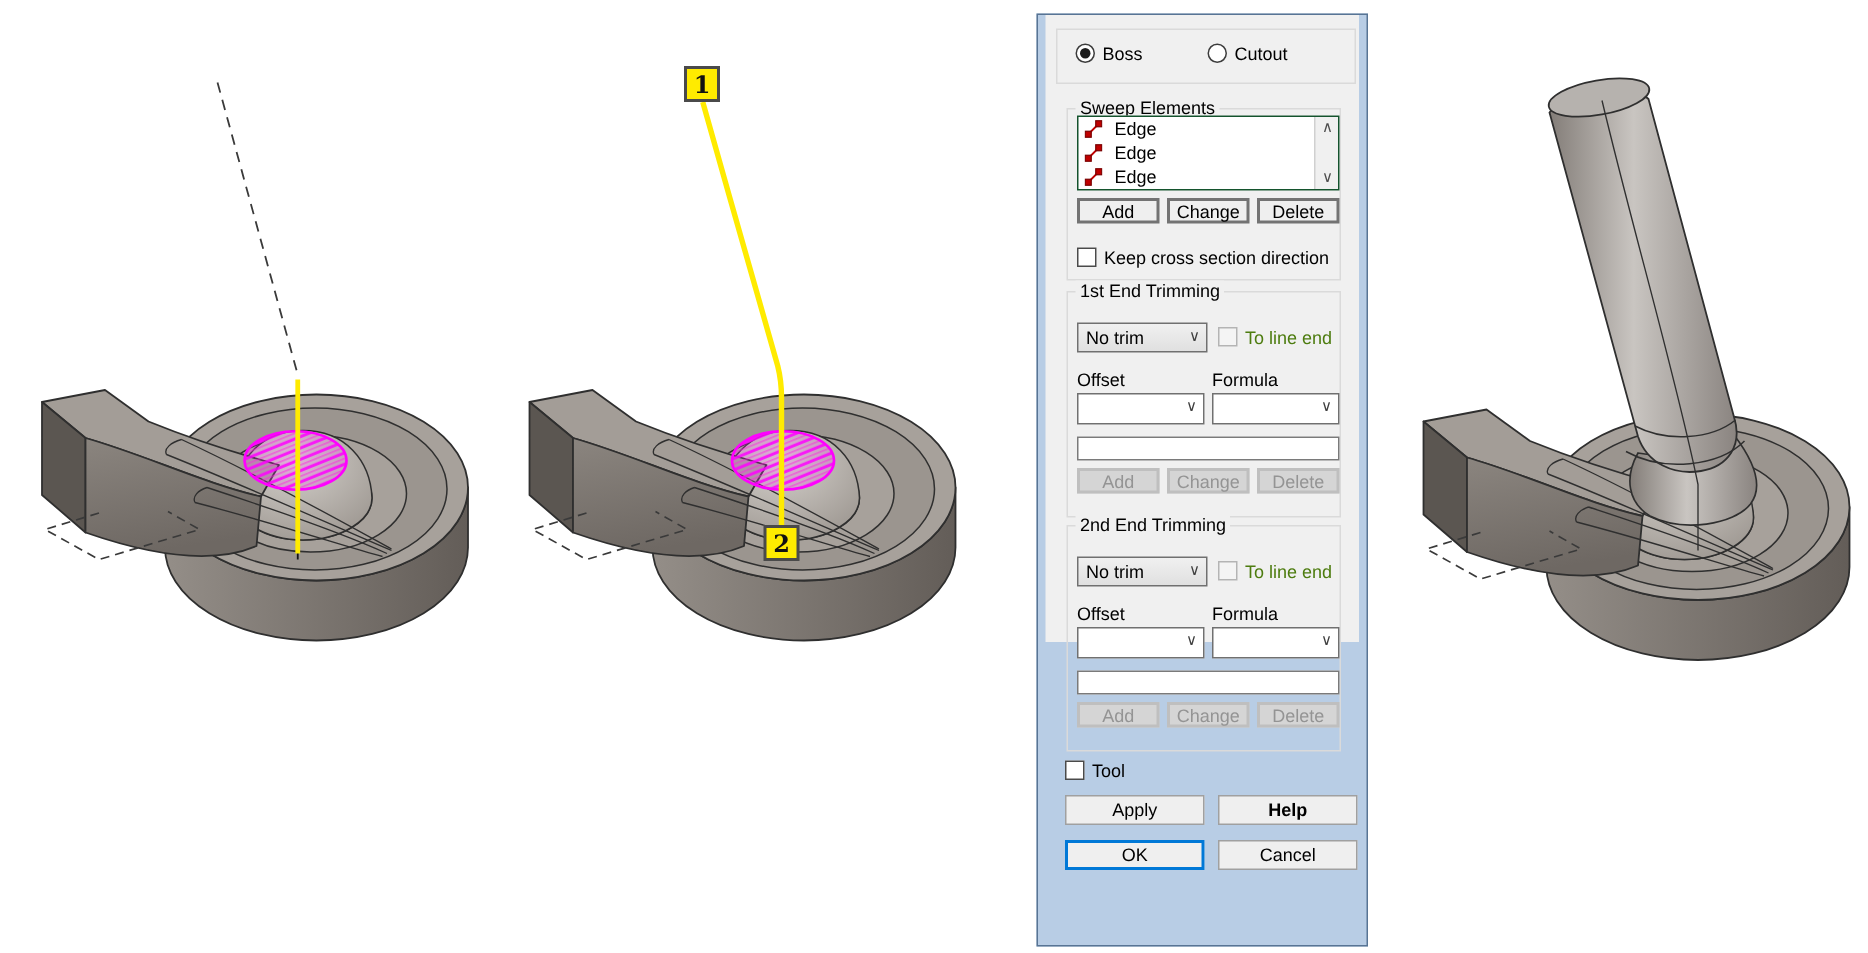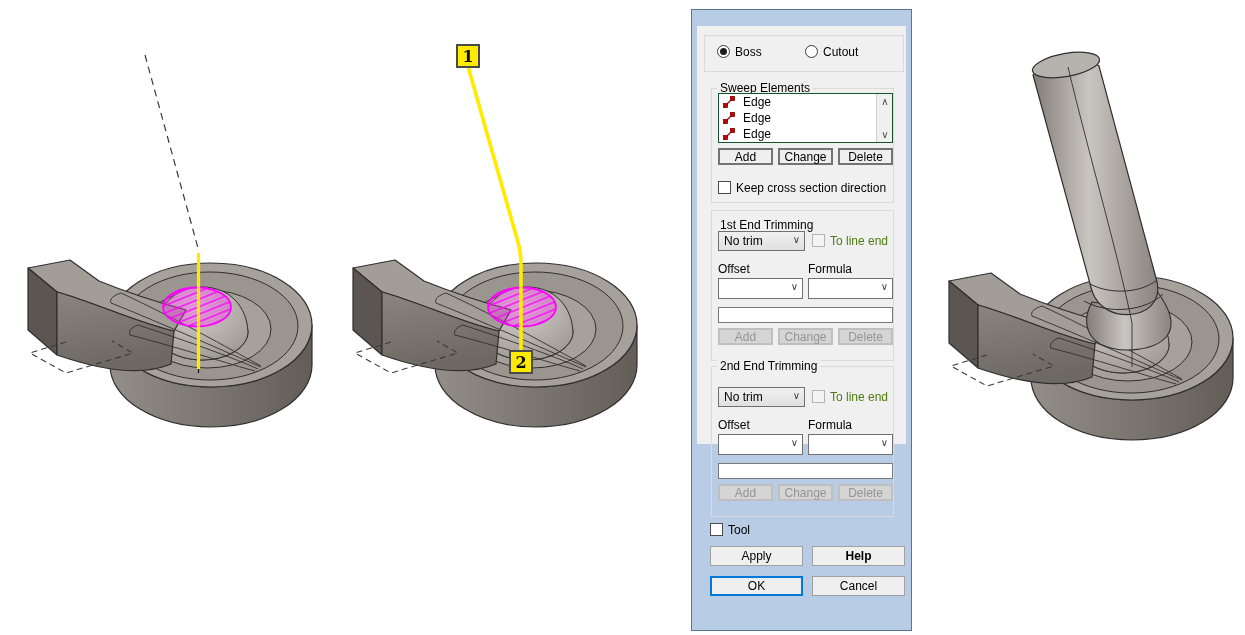--- a/index.html
+++ b/index.html
@@ -14,21 +14,21 @@
   .dialog { position:absolute; left:691px; top:9px; width:221px; height:622px;
             background:#b8cde5; border:1px solid #587494; }
   .titlebar { position:relative; height:30px;
               background:linear-gradient(180deg,#ffffff 0%,#f6fafd 55%,#dce8f5 100%);
               display:flex; align-items:center; padding:0 10px; }
   .titlebar .t { font-size:13px; color:#1c1c1c; }
   .closebtn { position:absolute; right:4px; top:4px; width:19px; height:17px;
               background:linear-gradient(180deg,#fbfcfd,#d9e0e8);
               border:1px solid #8d9bac; color:#53606e; font-size:12px; font-weight:bold;
               text-align:center; line-height:15px; }
-  .dlgbody { position:relative; margin:16px 5px; height:418px; background:#f0f0f0;
+  .dlgbody { position:relative; margin:0 5px; height:418px; background:#f0f0f0;
              font-size:12px; color:#000; }
 
   .groupbox { position:absolute; border:1px solid #dadada; }
   .grouplabel { position:absolute; background:#f0f0f0; padding:0 3px; font-size:12px; }
 
   .btn { position:absolute; width:55px; height:17px; background:#efefef;
          border:2px solid #737373; font-size:12px; text-align:center; line-height:14px; }
   .btn.dis { background:#d5d5d5; border-color:#bfbfbf; color:#949494; }
   .bigbtn { position:absolute; width:93px; height:20px; background:#efefef;
             border:1px solid #a0a0a0; font-size:12px; text-align:center; line-height:18px; }
@@ -182,21 +182,21 @@
         <div class="sarr" style="bottom:0;">∨</div>
       </div>
     </div>
     <div class="btn" style="left:21px; top:122px;">Add</div>
     <div class="btn" style="left:81px; top:122px;">Change</div>
     <div class="btn" style="left:141px; top:122px;">Delete</div>
     <div class="chk" style="left:21px; top:155px;"></div>
     <span class="lbl" style="left:39px; top:155px;">Keep cross section direction</span>
 
     <div class="groupbox" style="left:14px; top:184px; width:183px; height:151px;"></div>
-    <span class="grouplabel" style="left:20px; top:192px;">1st End Trimming</span>
+    <span class="grouplabel" style="left:20px; top:177px;">1st End Trimming</span>
     <div class="combo gray" style="left:21px; top:205px; width:87px; height:20px;">
       <span class="val">No trim</span>
       <span class="chev">∨</span>
     </div>
     <div class="chk dis" style="left:115px; top:208px;"></div>
     <span class="lbl dis" style="left:133px; top:208px;">To line end</span>
     <span class="lbl" style="left:21px; top:236px;">Offset</span>
     <span class="lbl" style="left:111px; top:236px;">Formula</span>
     <div class="combo" style="left:21px; top:252px; width:85px; height:21px;">
       <span class="val"></span>

